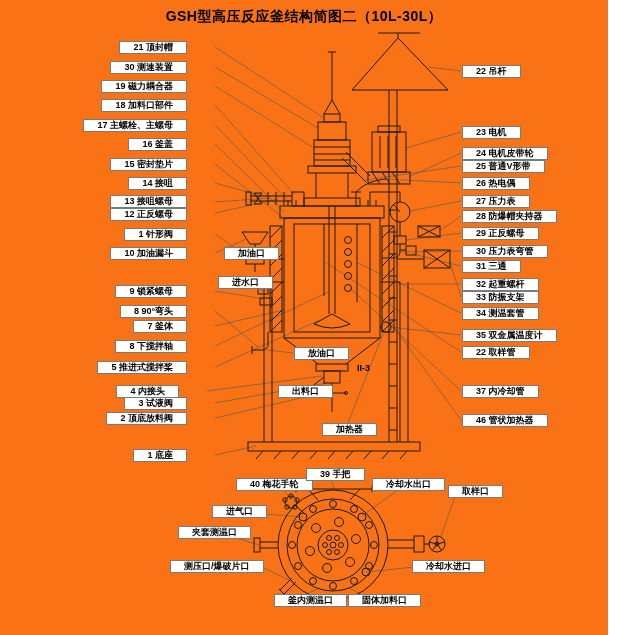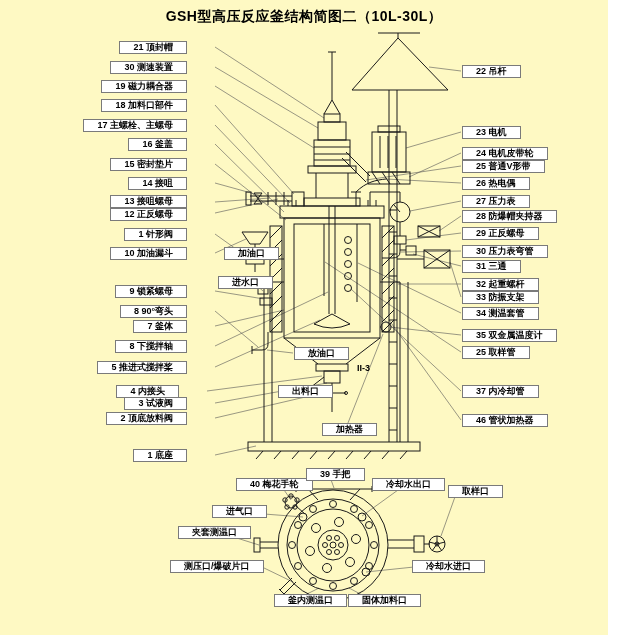--- a/index.html
+++ b/index.html
@@ -1,17 +1,17 @@
 <!DOCTYPE html>
 <html><head>
 <meta charset="utf-8">
 <style>
   html,body{margin:0;padding:0;background:#fff;}
   #canvas{
-    position:relative;width:608px;height:635px;background:#fef9c3;overflow:hidden;
+    position:relative;width:608px;height:635px;background:#f97316;overflow:hidden;
     font-family:"Liberation Sans","DejaVu Sans",sans-serif;color:#111;
   }
   .title{
     position:absolute;top:8px;left:0;width:100%;text-align:center;
     font-size:14px;font-weight:bold;letter-spacing:.5px;color:#000;
   }
   svg.art{position:absolute;top:0;left:0;}
   .lbl{
     position:absolute;font-size:9px;font-weight:600;line-height:11px;
     white-space:nowrap;background:#fff;border:1px solid #7a7a7a;padding:0 13px;color:#000;
@@ -347,21 +347,21 @@
     <div class="lbl" style="top:177px;left:462px">26 热电偶</div>
     <div class="lbl" style="top:195px;left:462px">27 压力表</div>
     <div class="lbl" style="top:210px;left:462px">28 防爆帽夹持器</div>
     <div class="lbl" style="top:227px;left:462px">29 正反螺母</div>
     <div class="lbl" style="top:245px;left:462px">30 压力表弯管</div>
     <div class="lbl" style="top:260px;left:462px">31 三通</div>
     <div class="lbl" style="top:278px;left:462px">32 起重螺杆</div>
     <div class="lbl" style="top:291px;left:462px">33 防振支架</div>
     <div class="lbl" style="top:307px;left:462px">34 测温套管</div>
     <div class="lbl" style="top:329px;left:462px">35 双金属温度计</div>
-    <div class="lbl" style="top:346px;left:462px">25 取样管</div>
+    <div class="lbl" style="top:346px;left:462px">22 取样管</div>
     <div class="lbl" style="top:385px;left:462px">37 内冷却管</div>
     <div class="lbl" style="top:414px;left:462px">46 管状加热器</div>
   </div>
 
   <div>
     <div class="lbl" style="top:247px;left:224px">加油口</div>
     <div class="lbl" style="top:276px;left:218px">进水口</div>
     <div class="lbl" style="top:347px;left:294px">放油口</div>
     <div class="lbl" style="top:385px;left:278px">出料口</div>
     <div class="lbl plain" style="top:363px;left:344px">II-3</div>

